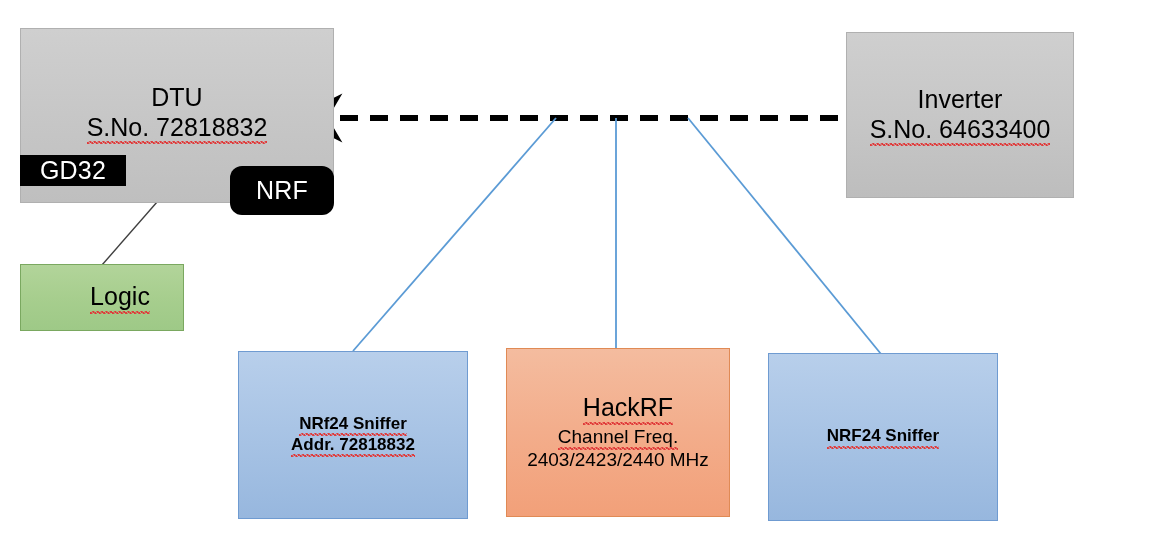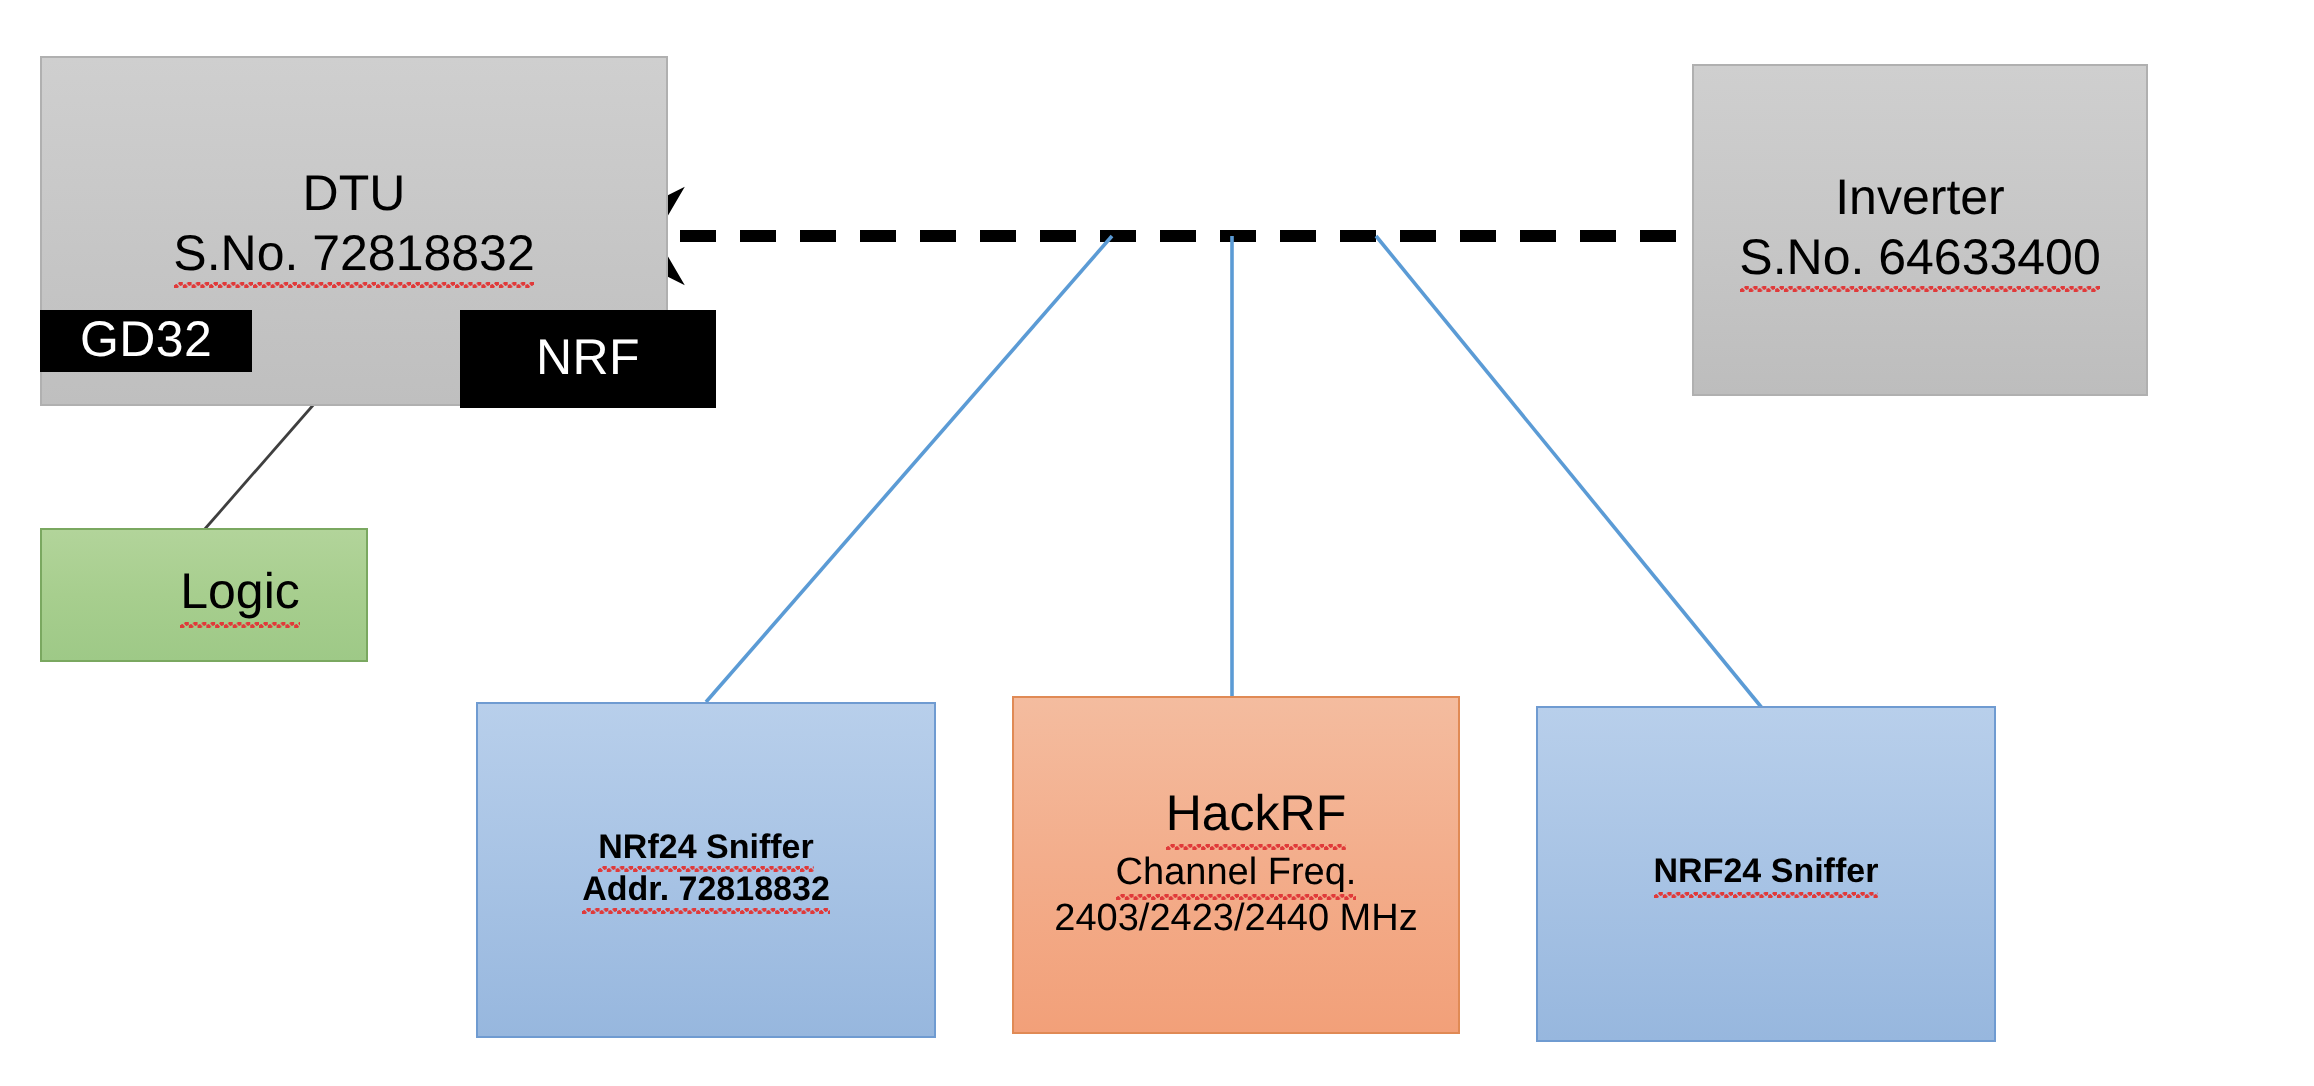--- a/index.html
+++ b/index.html
@@ -52,21 +52,21 @@
     box-sizing: border-box;
     background: #000000;
     color: #ffffff;
     display: flex;
     align-items: center;
     justify-content: center;
     font-size: 25px;
     letter-spacing: .2px;
   }
   #gd32-box { left: 20px;  top: 155px; width: 106px; height: 31px; }
-  #nrf-box  { left: 230px; top: 155px; width: 128px; height: 49px; }
+  #nrf-box  { left: 230px; top: 166px; width: 104px; height: 49px; border-radius: 12px; }
 
   
   #logic-box {
     left: 20px;
     top: 264px;
     width: 164px;
     height: 67px;
     background: linear-gradient(180deg, #b2d49a 0%, #a7ce8e 50%, #9ec987 100%);
     border: 1px solid #7aa860;
     font-size: 25px;

